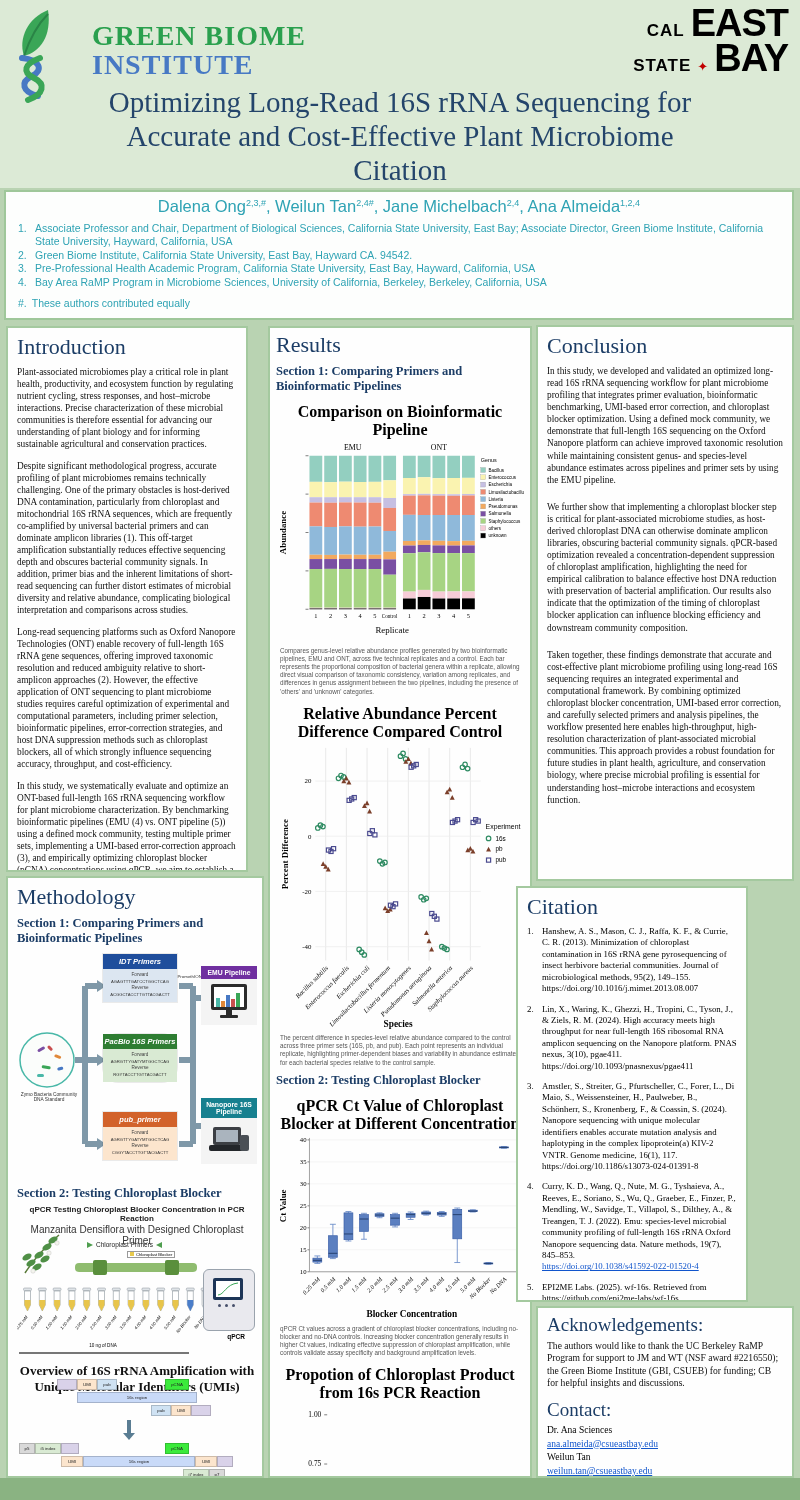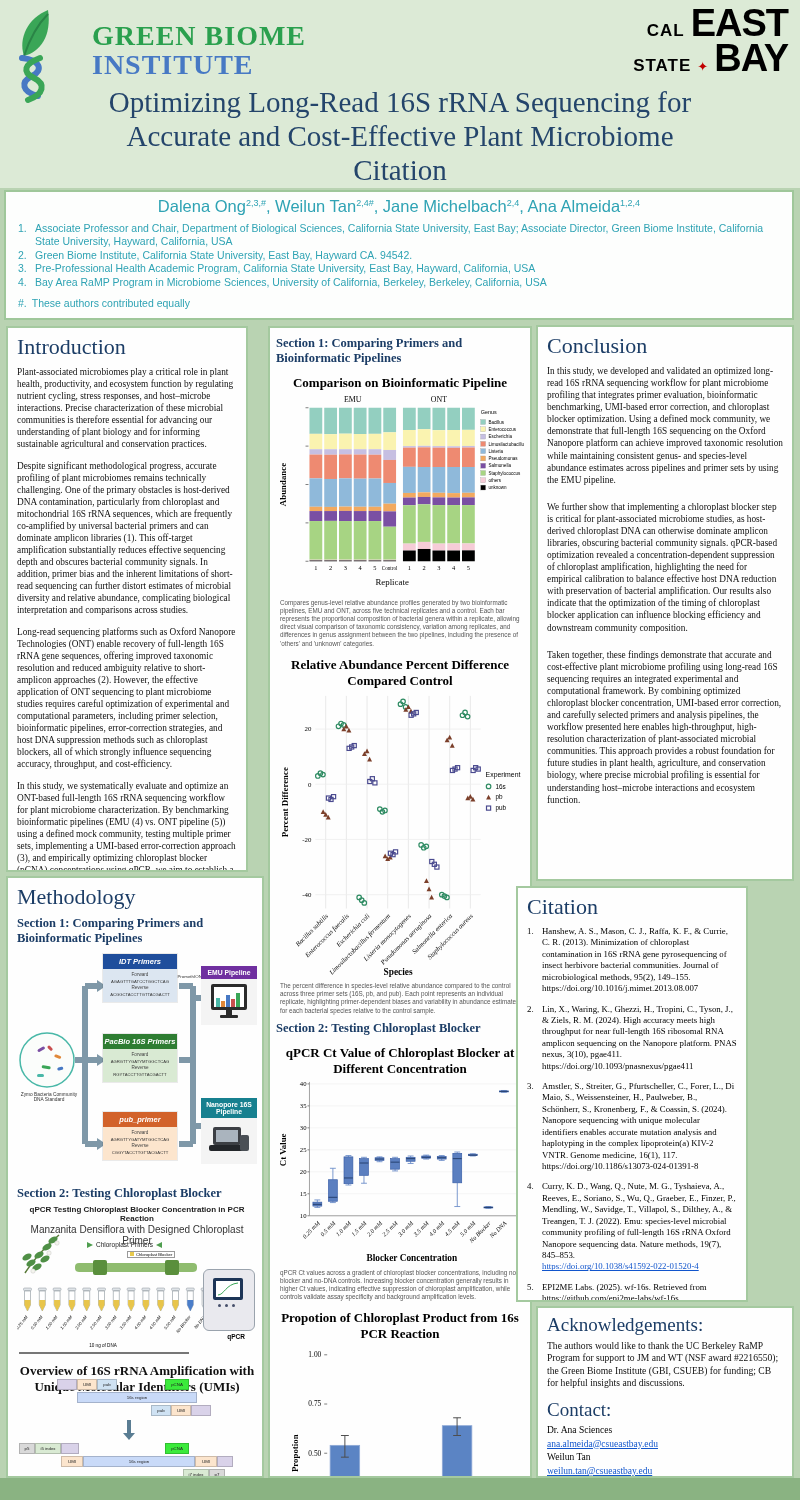--- a/index.html
+++ b/index.html
@@ -27,21 +27,21 @@
   .p-method{left:6px;top:876px;width:258px;height:602px;}
   .p-results{left:268px;top:326px;width:264px;height:1152px;padding:4px 6px;}
   .p-concl{left:536px;top:325px;width:258px;height:556px;}
   .p-cit{left:516px;top:886px;width:232px;height:416px;}
   .p-ack{left:536px;top:1306px;width:258px;height:172px;}
   .band{position:absolute;left:0;top:1478px;width:800px;height:22px;background:#8ab382;}
   h1.sec{font-size:22px;margin:0 0 6px 0;color:#1c3d66;font-weight:normal;}
   h2.subsec{font-size:12.5px;margin:4px 0 4px 0;color:#1c3d66;font-weight:bold;}
   .body-text p{font-size:9.3px;line-height:1.3;margin:0 0 9px 0;color:#101010;text-align:left;}
   .concl-text p{margin-bottom:15px;}
-  .chart-title{font-size:13px;font-weight:bold;text-align:center;margin:9px 0 1px 0;color:#000;}
+  .chart-title{font-size:16px;font-weight:bold;text-align:center;margin:9px 0 1px 0;color:#000;}
   .caption{font-size:6.3px;font-family:"Liberation Sans",sans-serif;color:#555;line-height:1.3;margin:2px 4px 6px 4px;}
   .cit-item{display:flex;gap:5px;font-size:8.8px;line-height:1.3;margin-bottom:9px;}
   .cit-num{min-width:10px;}
   a.doc-link{color:#1155cc;text-decoration:underline;}
   .contact-line{font-size:9.5px;line-height:1.45;}
   
   .diag{position:relative;width:240px;}
   .d1{height:232px;}
   .d1 svg.arrows{position:absolute;left:0;top:0;}
   .pcard{position:absolute;width:74px;font-family:"Liberation Sans",sans-serif;box-shadow:0 0 0 1px rgba(0,0,0,.08);}
@@ -183,21 +183,21 @@
       <div class="arrow-note" style="left: 150px; top: 24px;">ONT PromethION</div>
       <div class="pcard" style="left: 86px; top: 4px;">
         <div class="ph" style="background: rgb(31, 78, 156);">IDT Primers</div>
         <div class="pb" style="background: rgb(220, 230, 241);">
           <div class="lbl">Forward</div>
           <div>AGAGTTTGATCCTGGCTCAG</div>
           <div class="lbl">Reverse</div>
           <div>ACGGCTACCTTGTTACGACTT</div>
         </div>
       </div>
-      <div class="pcard" style="left: 86px; top: 84px;">
+      <div class="pcard" style="left: 86px; top: 84px; border-radius: 15px;">
         <div class="ph" style="background: rgb(46, 125, 50);">PacBio 16S Primers</div>
         <div class="pb" style="background: rgb(217, 234, 211);">
           <div class="lbl">Forward</div>
           <div>AGRGTTYGATYMTGGCTCAG</div>
           <div class="lbl">Reverse</div>
           <div>RGYTACCTTGTTACGACTT</div>
         </div>
       </div>
       <div class="pcard" style="left: 86px; top: 162px;">
         <div class="ph" style="background: rgb(210, 98, 42);">pub_primer</div>
@@ -354,20 +354,21 @@
       <div class="seg" style="left: 192px; top: 106px; width: 16px; background: rgb(217, 217, 217);">p7</div>
       <div class="d3-arrow" style="left: 112px; top: 57px;">
         <div class="stem"></div>
         <div class="head"></div>
       </div>
       <div class="d3-arrow" style="left: 112px; top: 122px;"></div>
     </div>
 </div>
 
 <div class="panel p-results">
+  <h1 class="sec">Results</h1>
   <h2 class="subsec">Section 1: Comparing Primers and Bioinformatic Pipelines</h2>
 
   <div class="chart-title">Comparison on Bioinformatic Pipeline</div>
   <div class="chart-box" id="chart1">
       <svg viewBox="0 0 252 208">
         <text x="78" y="10" font-size="8" fill="#000" text-anchor="middle" font-family="&quot;Liberation Serif&quot;,serif">EMU</text>
         <text x="165.5" y="10" font-size="8" fill="#000" text-anchor="middle" font-family="&quot;Liberation Serif&quot;,serif">ONT</text>
         <rect x="34" y="16" width="13" height="26.520000000000003" fill="#93cfc0"></rect>
         <rect x="34" y="42.52" width="13" height="15.600000000000001" fill="#faf3b0"></rect>
         <rect x="34" y="58.120000000000005" width="13" height="5.460000000000001" fill="#c6bfe2"></rect>

